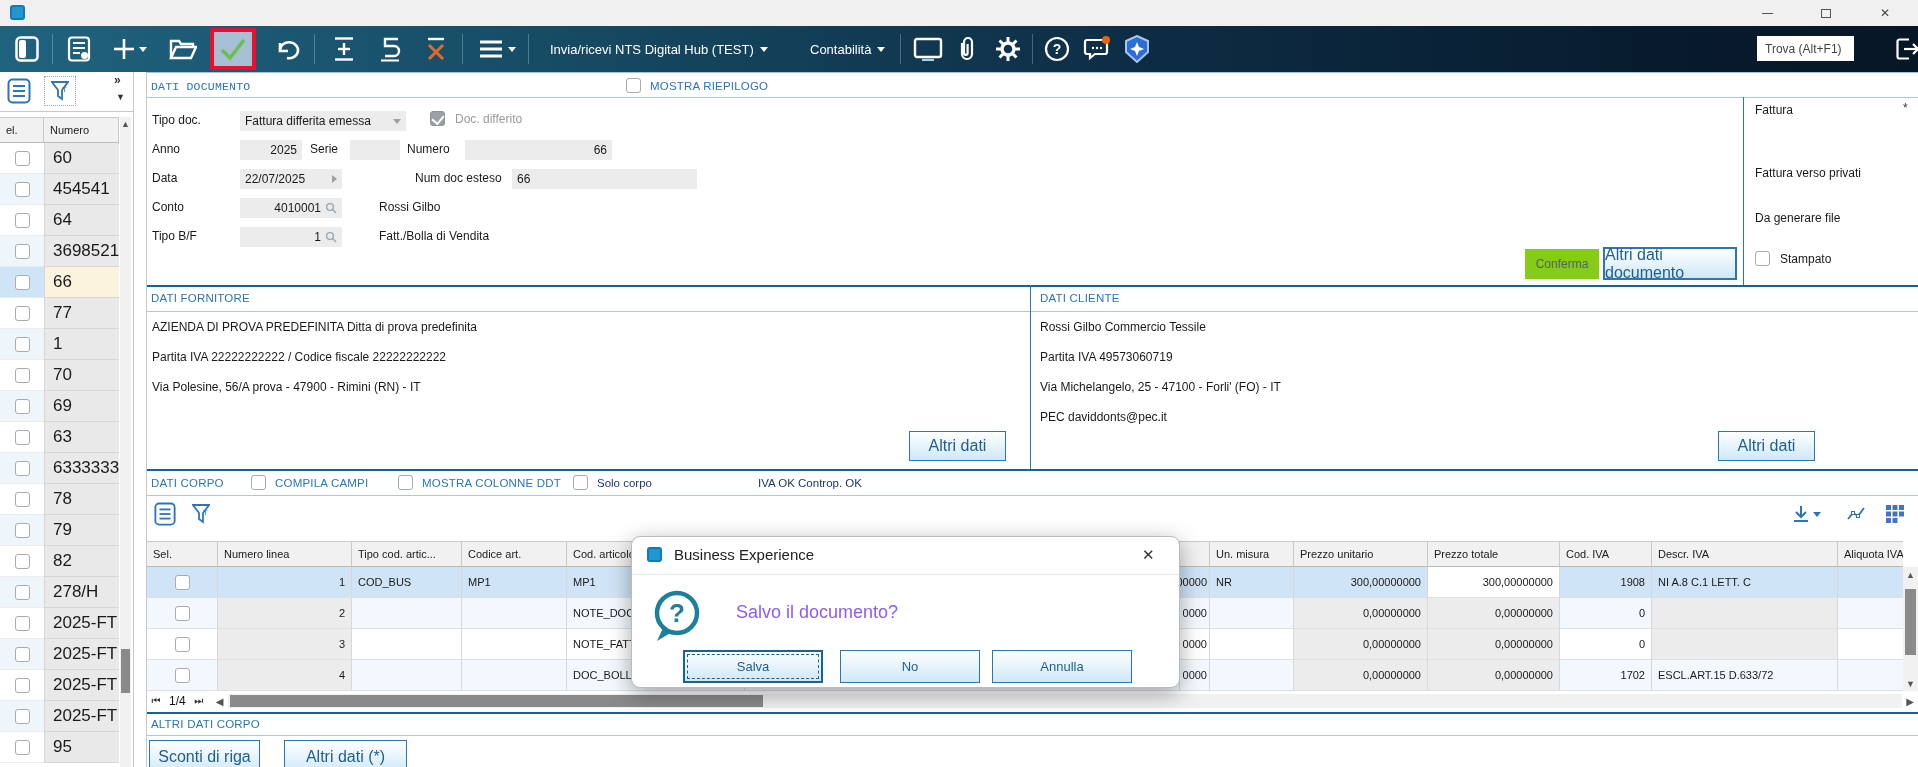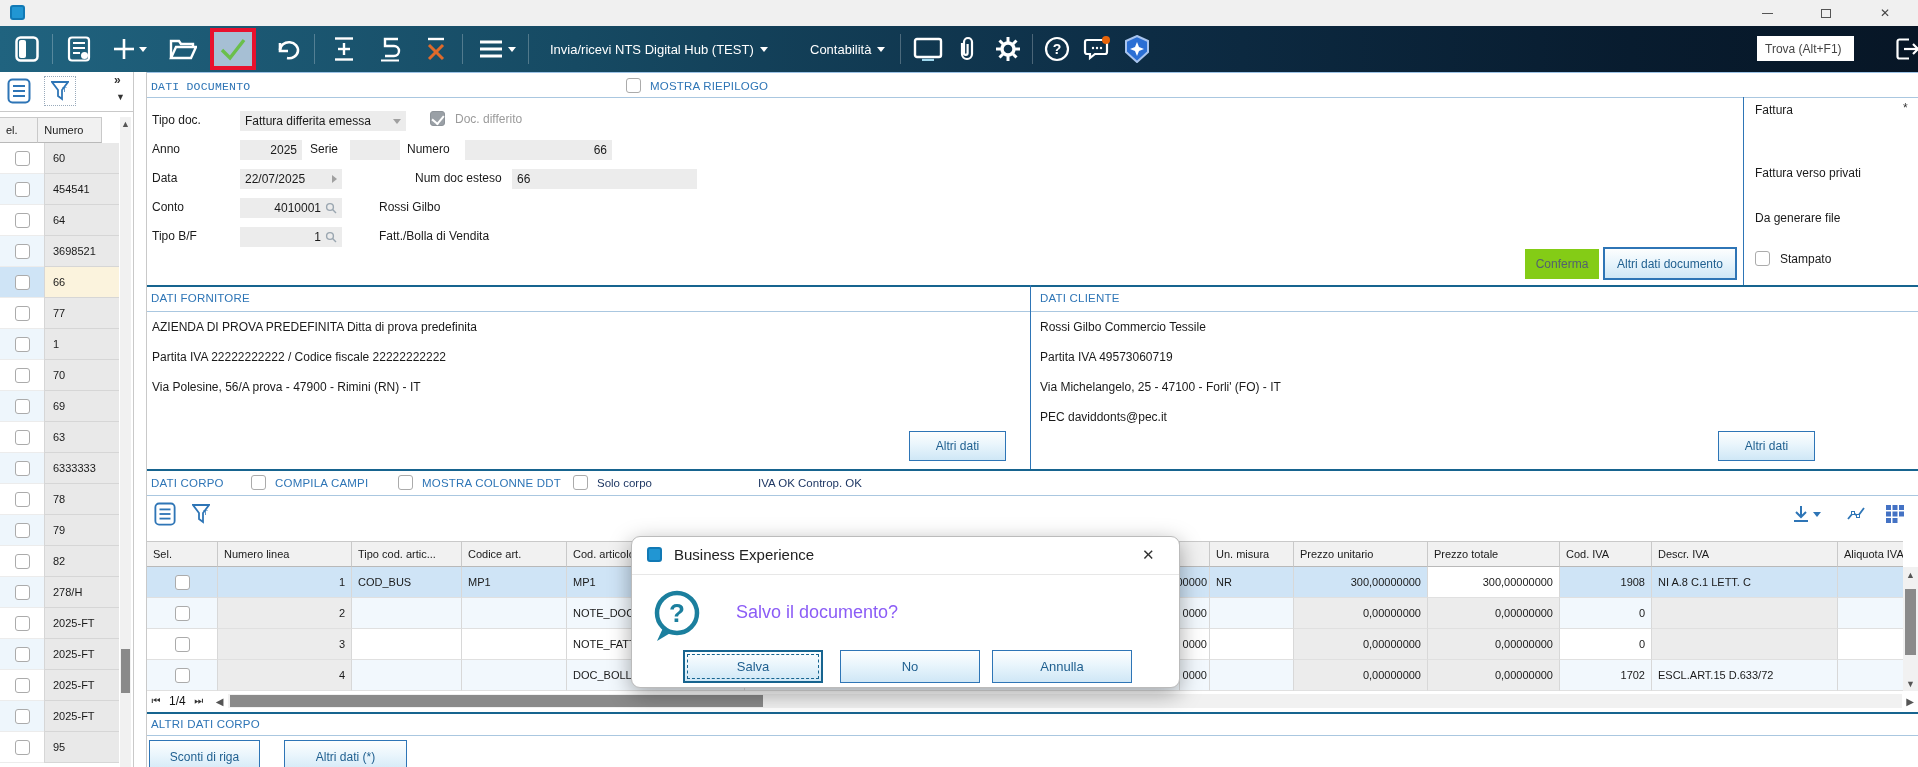--- a/index.html
+++ b/index.html
@@ -18,39 +18,39 @@
   .tsep { width:1px; height:30px; background:rgba(255,255,255,.25); align-self:center; }
   .ttext { color:#fff; font-size:13px; display:flex; align-items:center; gap:6px; height:46px; padding:0 10px; }
   .caret { width:0; height:0; border-left:4px solid transparent; border-right:4px solid transparent; border-top:5px solid #fff; display:inline-block; }
   .redbox { border:4px solid #e8112d; background:#a6bfd4; width:46px; height:42px; display:flex; align-items:center; justify-content:center; }
   .trova { background:#fff; width:97px; height:25px; font-size:12px; color:#444; display:flex; align-items:center; padding-left:8px; }
   
   .side-strip { border-bottom:1px solid #c9c9c9; background:#fff; }
   .srow { display:flex; height:31px; }
   .scell-cb { width:44px; display:flex; align-items:center; justify-content:center; border-bottom:1px solid #ececec; }
   .scell-num { width:75px; background:#e9e9e9; border-left:1px solid #d6d6d6; border-bottom:1px solid #d6d6d6;
-    font-size:11px; line-height:30px; padding-left:8px; white-space:nowrap; overflow:hidden; }
+    font-size:17px; line-height:30px; padding-left:8px; white-space:nowrap; overflow:hidden; }
   .srow.alt .scell-cb { background:#eef6fc; }
   .srow.sel .scell-cb { background:#cfe4f6; }
   .srow.sel .scell-num { background:#fbf3dd; }
   .cb { width:15px; height:15px; border:1px solid #ababab; border-radius:3px; background:#fff; display:inline-block; flex:none; }
   .cb.dis { background:#9aa0a6; border-color:#8d9399; position:relative; }
   .cb.dis::after { content:""; position:absolute; left:3px; top:1px; width:6px; height:9px;
     border:solid #fff; border-width:0 2px 2px 0; transform:rotate(40deg); }
   
   .sec-title { color:#2e75b6; font-size:11.5px; letter-spacing:.2px; }
   .hline { background:#aac7e0; height:1px; }
   .hline-dark { background:#17648f; height:2px; }
   .vline { background:#2e75b6; width:1px; }
   .lbl { font-size:12px; color:#1a1a1a; white-space:nowrap; }
   .lbl-gray { color:#9b9b9b; }
   .field { background:#ececec; height:20px; font-size:12px; display:flex; align-items:center; padding:0 5px; white-space:nowrap; }
   .field.right { justify-content:flex-end; }
   .btn-blue { background:linear-gradient(180deg,#fdfefe 0%,#e9f5fc 45%,#cfe7f6 100%);
-    border:1px solid #2e75b6; color:#1f5f8f; font-size:12px; display:flex; align-items:center; justify-content:center; cursor:pointer; }
+    border:1px solid #2e75b6; color:#1f5f8f; font-size:16px; display:flex; align-items:center; justify-content:center; cursor:pointer; }
   .btn-flat { background:#84cc16; color:#53616f; font-size:12px; display:flex; align-items:center; justify-content:center; }
   
   .gh { background:#f1f1f1; border-right:1px solid #c9c9c9; border-bottom:1px solid #b9b9b9; border-top:1px solid #c9c9c9;
     font-size:11px; display:flex; align-items:center; padding:0 6px; height:26px; white-space:nowrap; overflow:hidden; }
   .gc { border-right:1px solid #d8d8d8; border-bottom:1px solid #e0e0e0; font-size:11px; display:flex; align-items:center;
     padding:0 6px; height:31px; white-space:nowrap; overflow:hidden; background:#fff; }
   .gc.num { justify-content:flex-end; background:#ececec; }
   .grow { display:flex; }
   .grow.rsel .gc { background:#cfe4f6; }
   .grow.rsel .gc.white-cell { background:#fff; }
@@ -237,21 +237,21 @@
     <div class="abs" style="left:44px;top:4px;border:1px dotted #9ab;padding:3px 6px;">
       <svg width="18" height="22" viewBox="0 0 18 22">
           <path d="M1 2 H17 L11 10 L11 19 L7 16 L7 10 Z" fill="none" stroke="#2e75b6" stroke-width="1.8"></path>
           <text x="11" y="12" font-size="8" fill="#2e75b6" font-family="Liberation Sans,sans-serif">T</text>
         </svg>
     </div>
     <div class="abs" style="left:114px;top:1px;color:#333;font-size:12px;font-weight:bold;">»</div>
     <div class="abs" style="left:116px;top:20px;color:#333;font-size:9px;">▼</div>
   </div>
 
-  <div class="abs" style="left:0;top:45px;width:102px;display:flex;">
+  <div class="abs" style="left:0;top:45px;width:131px;display:flex;">
     <div class="gh" style="width:44px;">el.</div>
     <div class="gh" style="width:75px;">Numero</div>
   </div>
 
   <div class="abs" style="left:0;top:71px;width:119px;">
     <div class="srow">
         <div class="scell-cb">
           <span class="cb"></span>
         </div>
         <div class="scell-num">60</div>

